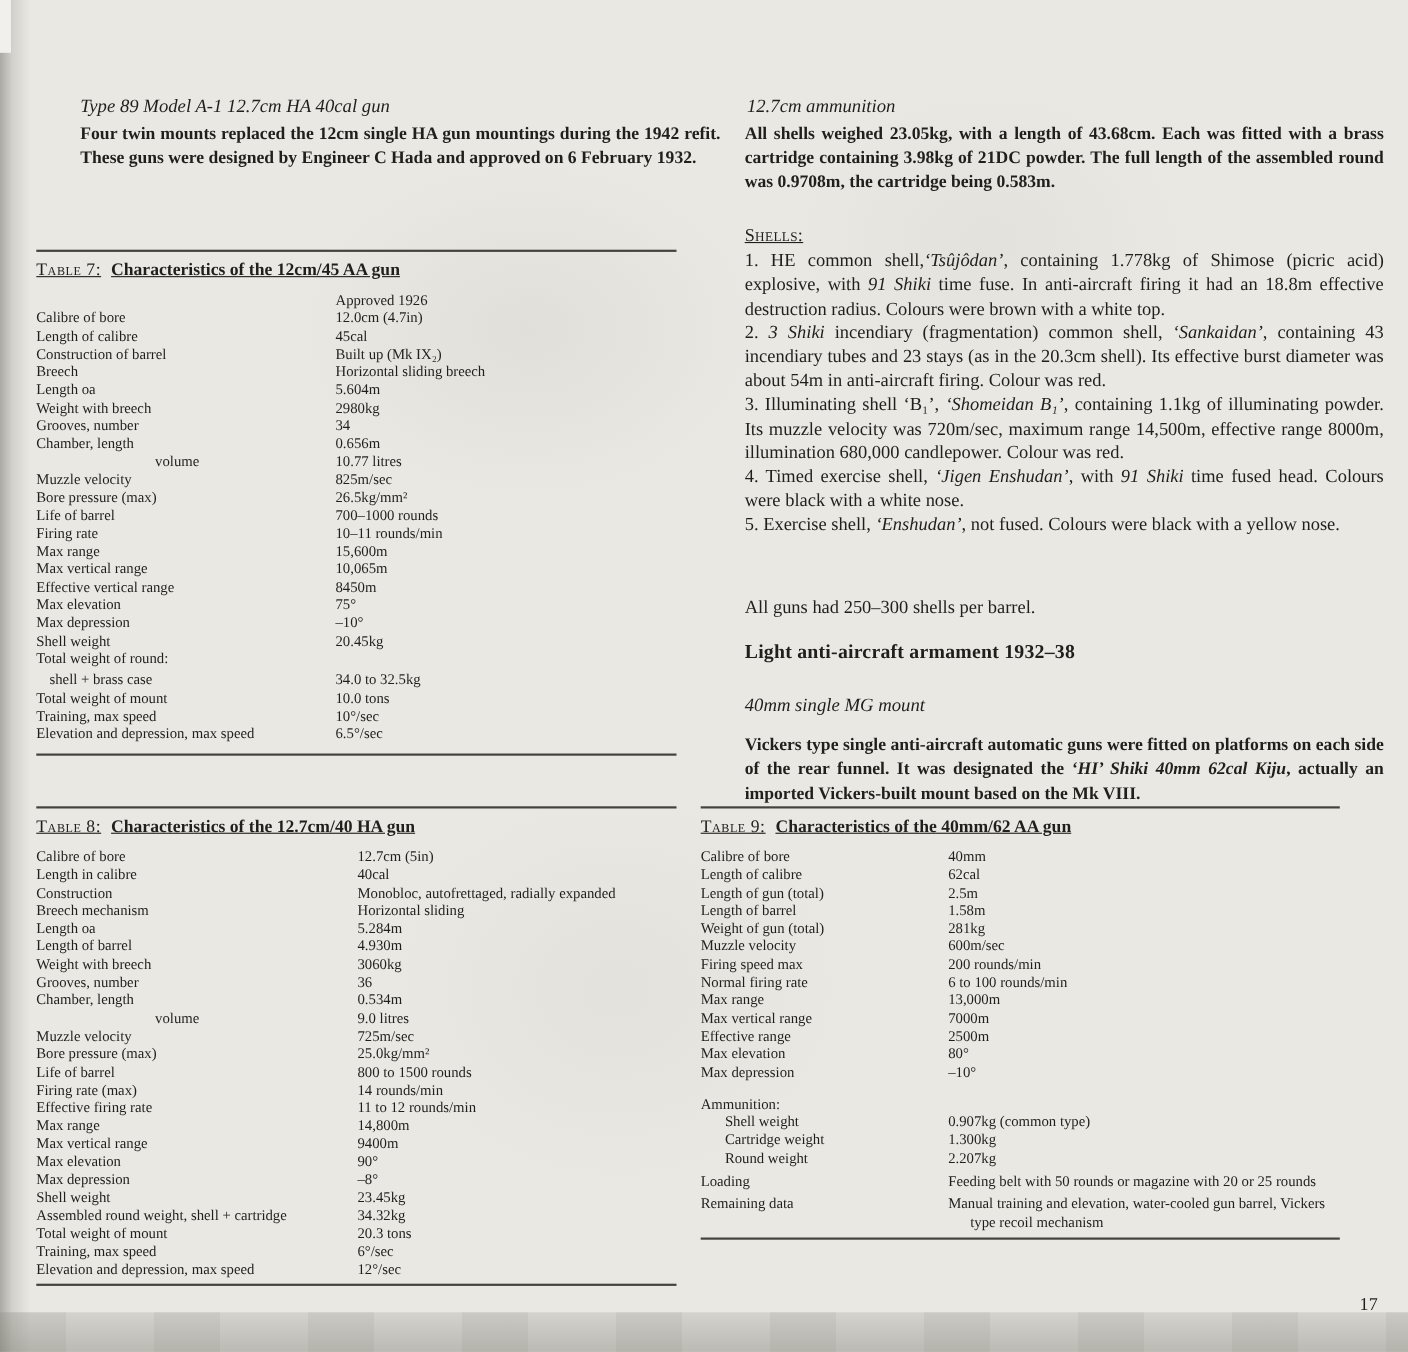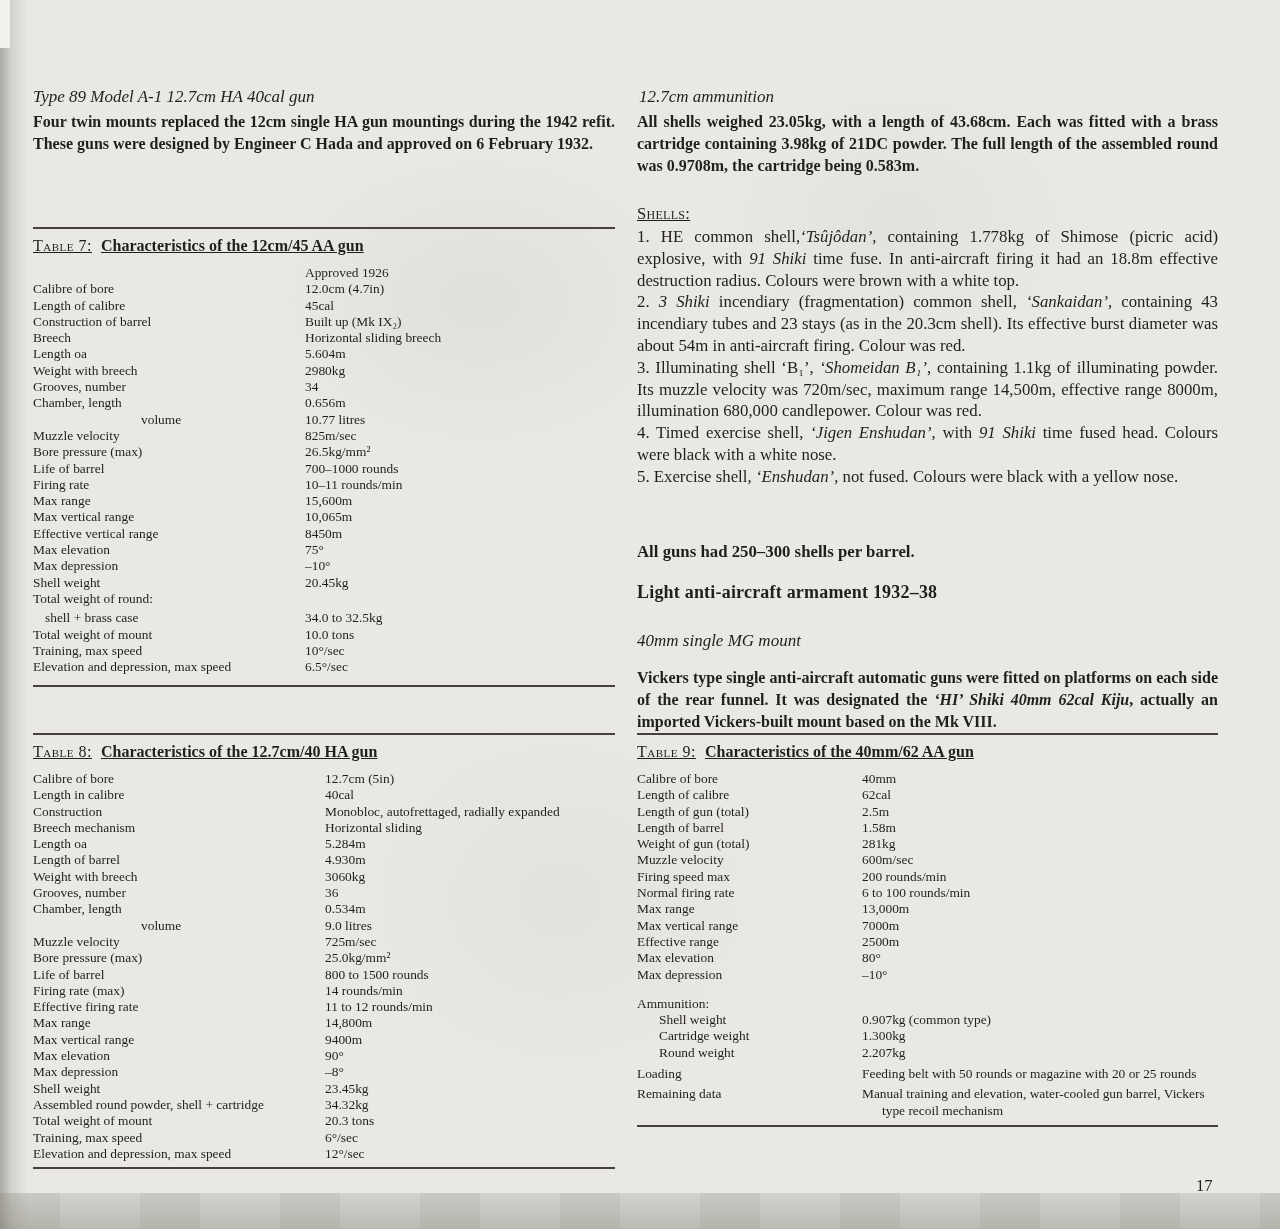--- a/index.html
+++ b/index.html
@@ -7,36 +7,36 @@
   .page{
     position:relative;width:1280px;height:1229px;overflow:hidden;
     background:
       radial-gradient(ellipse 300px 220px at 480px 300px, rgba(170,168,158,.14), transparent 70%),
       radial-gradient(ellipse 260px 200px at 900px 220px, rgba(170,168,158,.10), transparent 70%),
       radial-gradient(ellipse 300px 260px at 560px 900px, rgba(170,168,158,.10), transparent 70%),
       #e9e8e3;
     color:#211f1c;
     font-family:"Liberation Serif","DejaVu Serif",serif;
   }
-  .abs{position:absolute;}
+  .abs{position:absolute;margin-left:40px;}
   .gutter{
     position:absolute;left:0;top:0;width:28px;height:1229px;
     background:linear-gradient(to right, rgba(95,93,86,.45), rgba(130,128,120,.22) 40%, rgba(150,148,140,0) 100%);
   }
   .corner{position:absolute;left:0;top:0;width:10px;height:48px;background:#f1f0ec;}
   .bottomband{
     position:absolute;left:0;top:1193px;width:1280px;height:36px;
     background:
       repeating-linear-gradient(90deg, rgba(120,118,110,.10) 0 60px, rgba(120,118,110,0) 60px 140px),
       linear-gradient(to bottom, rgba(150,148,140,.25), rgba(130,128,120,.45));
   }
   .ititle{font-style:italic;font-size:17px;line-height:22px;}
   .para{font-size:16px;line-height:21.8px;text-align:justify;font-weight:bold;}
   .sc{font-variant:small-caps;font-size:16.5px;letter-spacing:.3px;text-decoration:underline;}
-  .note{font-size:16.8px;font-weight:bold;}
+  .note{font-size:16.8px;}
   .sechead{font-weight:bold;font-size:18px;letter-spacing:.2px;}
   .shell-item{font-size:16.8px;line-height:21.8px;text-align:justify;}
   .it{font-style:italic;}
   .table{position:absolute;}
   .rule{height:2px;background:#45423c;}
   .caption{margin:7px 0 9px 0;font-size:16px;line-height:20px;text-decoration:underline;}
   .cap-label{font-variant:small-caps;letter-spacing:.5px;}
   .cap-title{font-weight:bold;margin-left:9px;}
   .rows{font-size:13.4px;}
   .trow{display:flex;line-height:16.3px;}
@@ -251,21 +251,21 @@
         </div>
         <div class="trow">
           <span class="tl">Max depression</span>
           <span class="tv">–8°</span>
         </div>
         <div class="trow">
           <span class="tl">Shell weight</span>
           <span class="tv">23.45kg</span>
         </div>
         <div class="trow">
-          <span class="tl">Assembled round powder, shell + cartridge</span>
+          <span class="tl">Assembled round weight, shell + cartridge</span>
           <span class="tv">34.32kg</span>
         </div>
         <div class="trow">
           <span class="tl">Total weight of mount</span>
           <span class="tv">20.3 tons</span>
         </div>
         <div class="trow">
           <span class="tl">Training, max speed</span>
           <span class="tv">6°/sec</span>
         </div>

